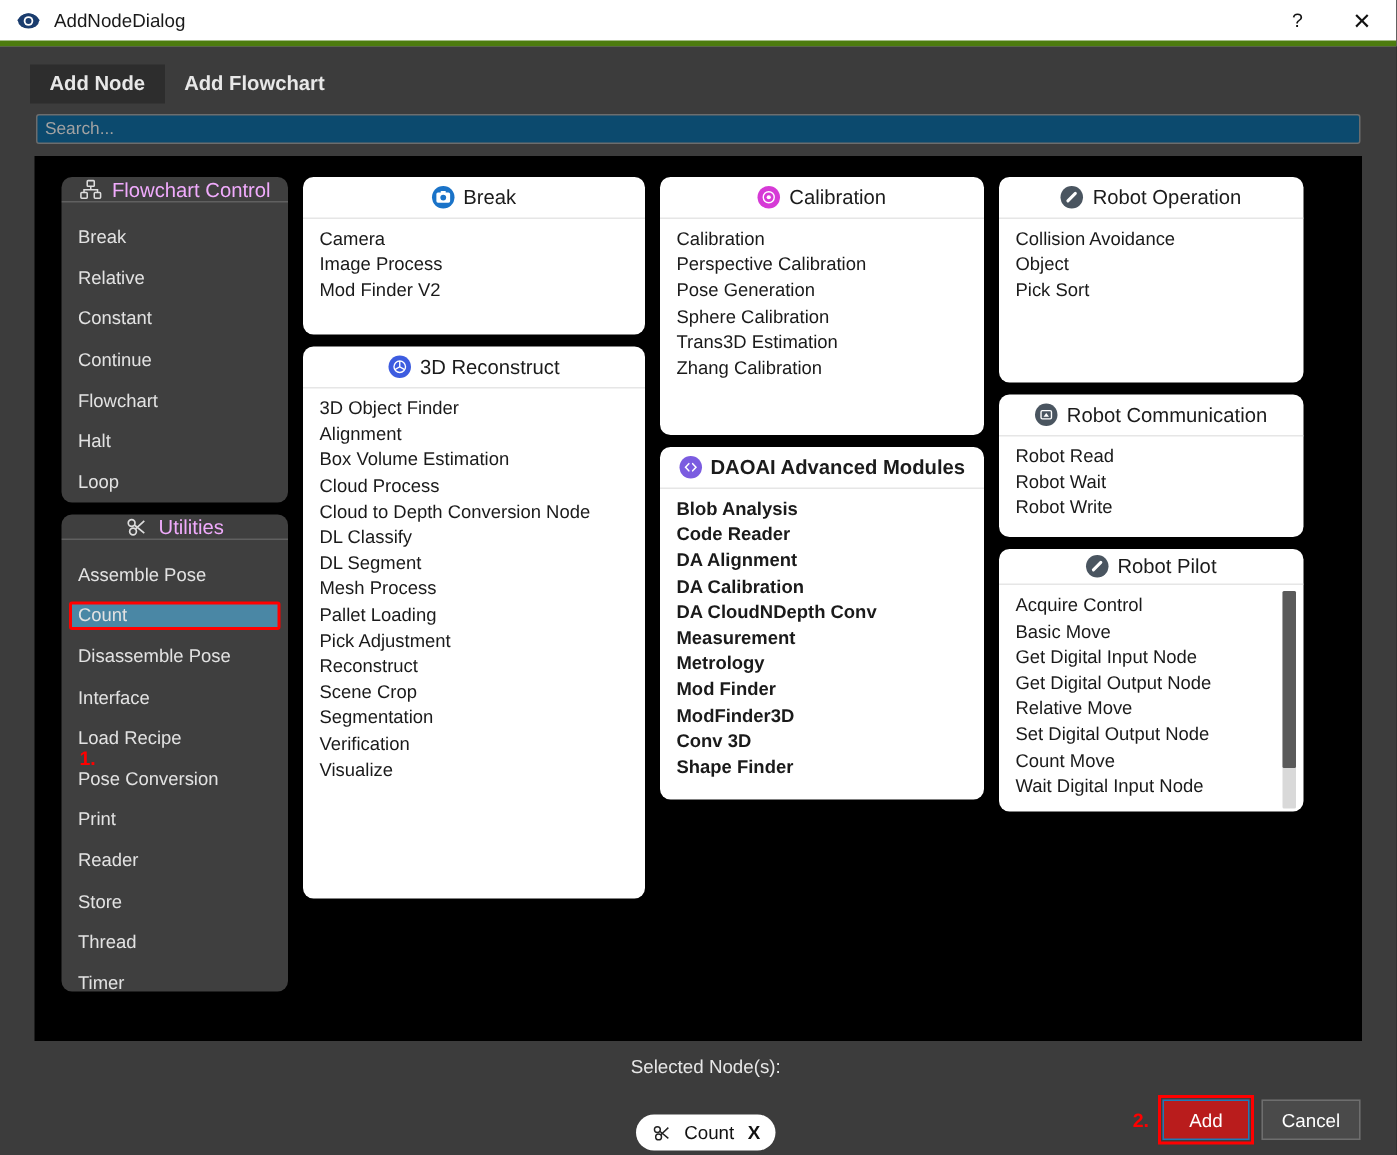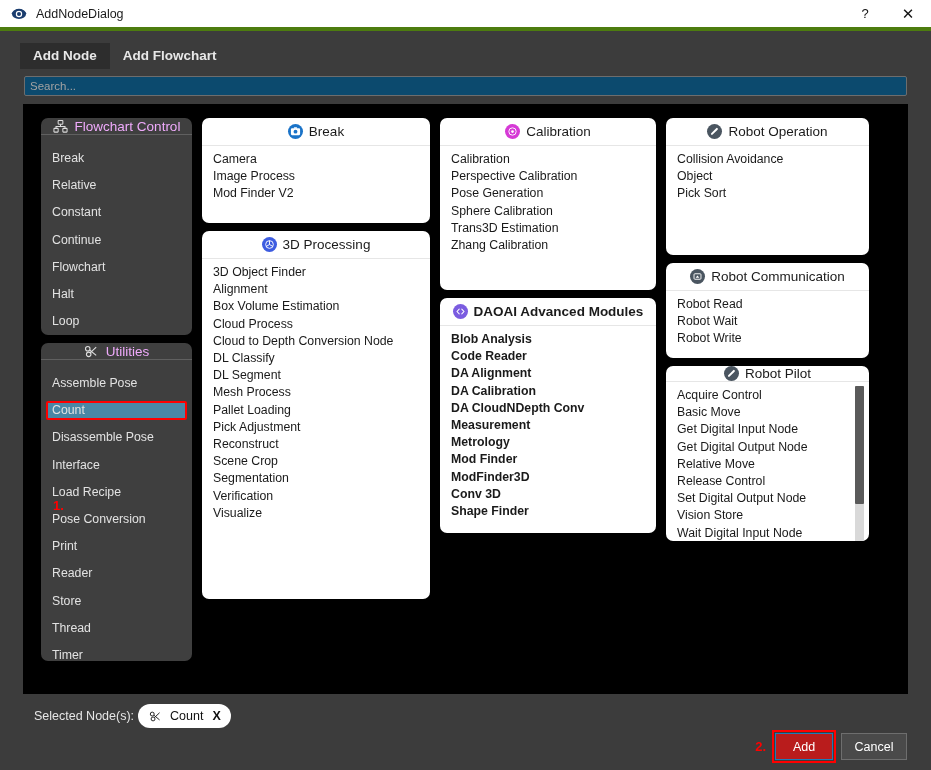--- a/index.html
+++ b/index.html
@@ -143,21 +143,21 @@
   .vscroll .thumb {
     position: absolute; top: 0; left: 0; right: 0;
     height: 118px; background: #5a5a5a; border-radius: 1px;
   }
 
   
   .footer {
     height: 76px; position: relative;
     padding: 10px 14px 0 24px;
   }
-  .selrow { display: flex; align-items: center; gap: 4px; }
+  .selrow { display: flex; align-items: center; gap: 25px; flex-direction: column; }
   .sel-label { color: #e6e6e6; font-size: 12.5px; }
   .chip {
     display: inline-flex; align-items: center; gap: 7px;
     background: #ffffff; color: #111;
     border-radius: 12px; height: 24px;
     padding: 0 10px 0 9px; font-size: 12.5px;
   }
   .chip .x { font-weight: bold; font-size: 12.5px; margin-left: 2px; }
 
   .btnrow {
@@ -294,21 +294,21 @@
         </div>
 
         <div class="group light h-3d">
           <div class="group-head">
             <span class="badge" style="background:#3d5ce0">
               <svg width="11" height="11" viewBox="0 0 12 12">
                 <circle cx="6" cy="6" r="4.2" fill="none" stroke="#fff" stroke-width="1"></circle>
                 <path d="M6 1.8 V6 L9.6 8.1 M6 6 L2.4 8.1" stroke="#fff" stroke-width="1" fill="none"></path>
               </svg>
             </span>
-            <span>3D Processing</span>
+            <span>3D Reconstruct</span>
           </div>
           <div class="group-body">
             <div class="item">3D Object Finder</div>
             <div class="item">Alignment</div>
             <div class="item">Box Volume Estimation</div>
             <div class="item">Cloud Process</div>
             <div class="item">Cloud to Depth Conversion Node</div>
             <div class="item">DL Classify</div>
             <div class="item">DL Segment</div>
             <div class="item">Mesh Process</div>
@@ -413,23 +413,22 @@
               </svg>
             </span>
             <span>Robot Pilot</span>
           </div>
           <div class="group-body">
             <div class="item">Acquire Control</div>
             <div class="item">Basic Move</div>
             <div class="item">Get Digital Input Node</div>
             <div class="item">Get Digital Output Node</div>
             <div class="item">Relative Move</div>
-            <div class="item">Release Control</div>
             <div class="item">Set Digital Output Node</div>
-            <div class="item">Vision Store</div>
+            <div class="item">Count Move</div>
             <div class="item">Wait Digital Input Node</div>
             <div class="vscroll">
               <div class="thumb"></div>
             </div>
           </div>
         </div>
       </div>
 
     </div>
   </div>

